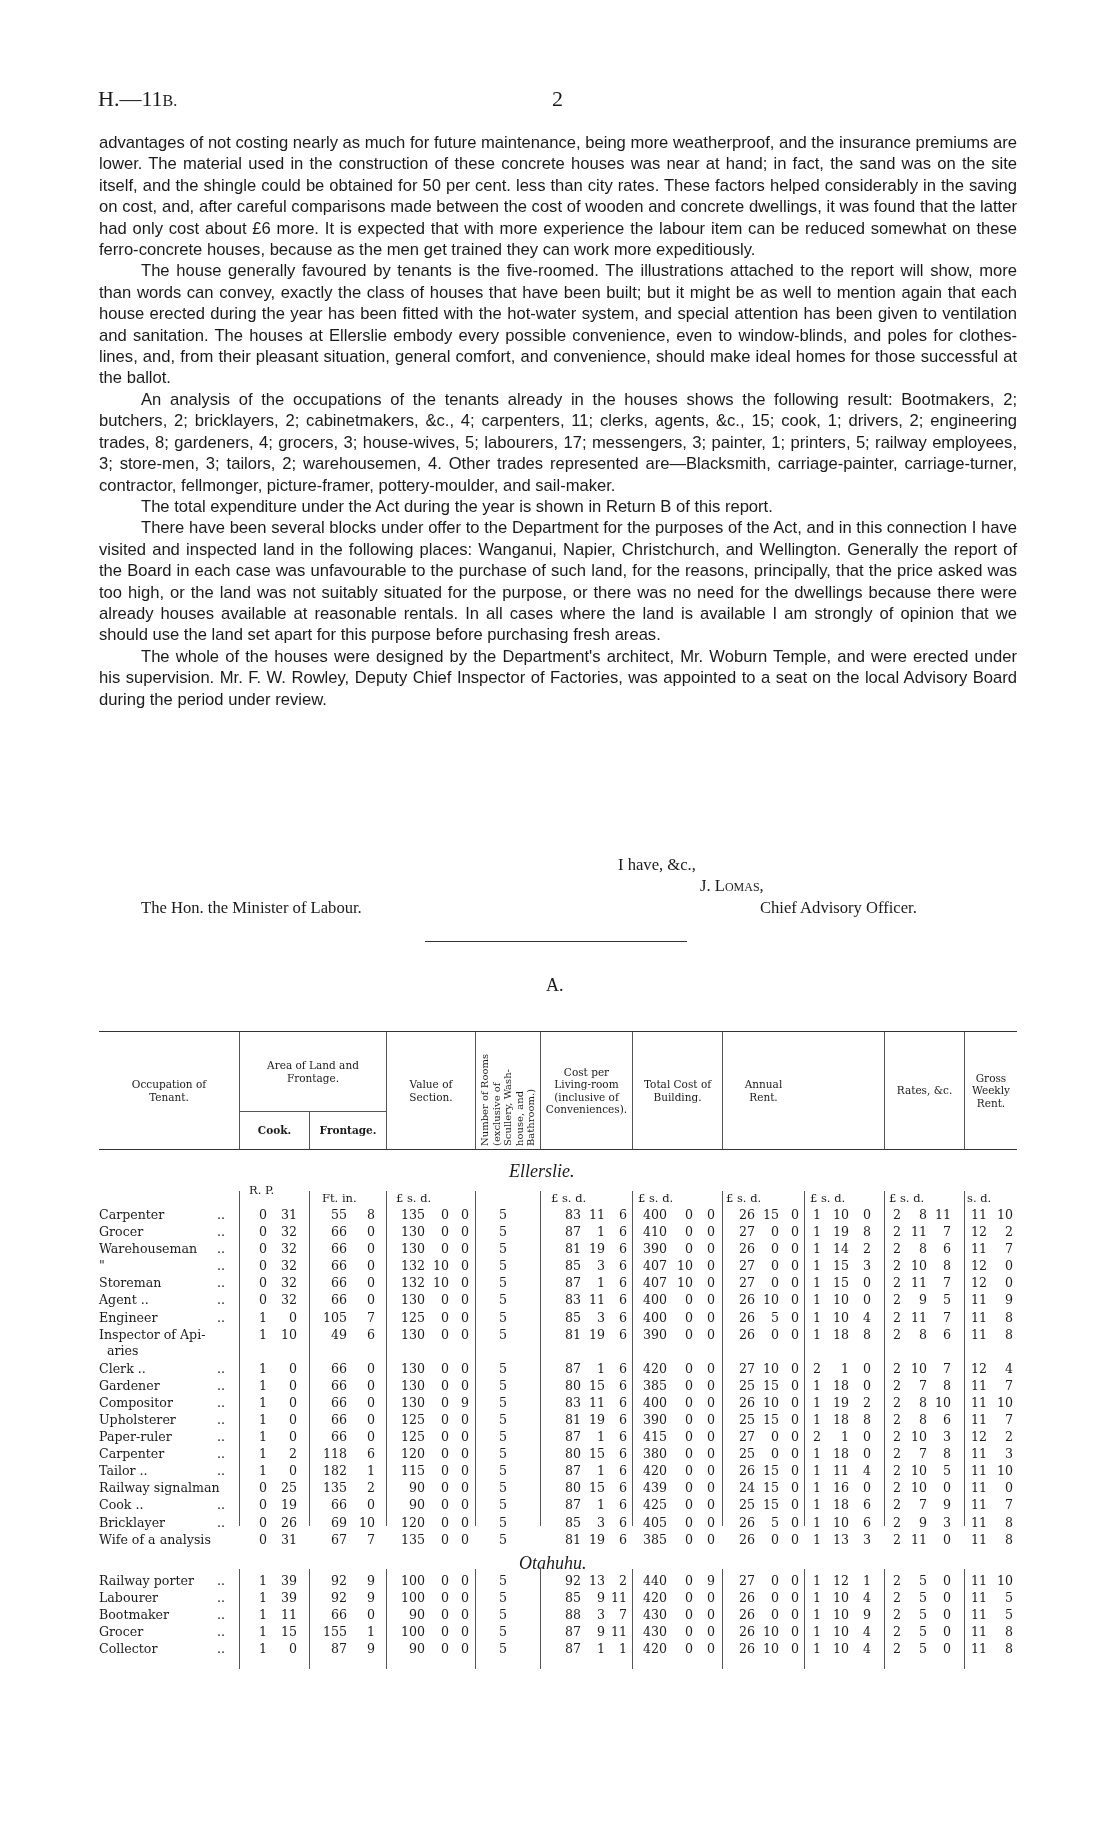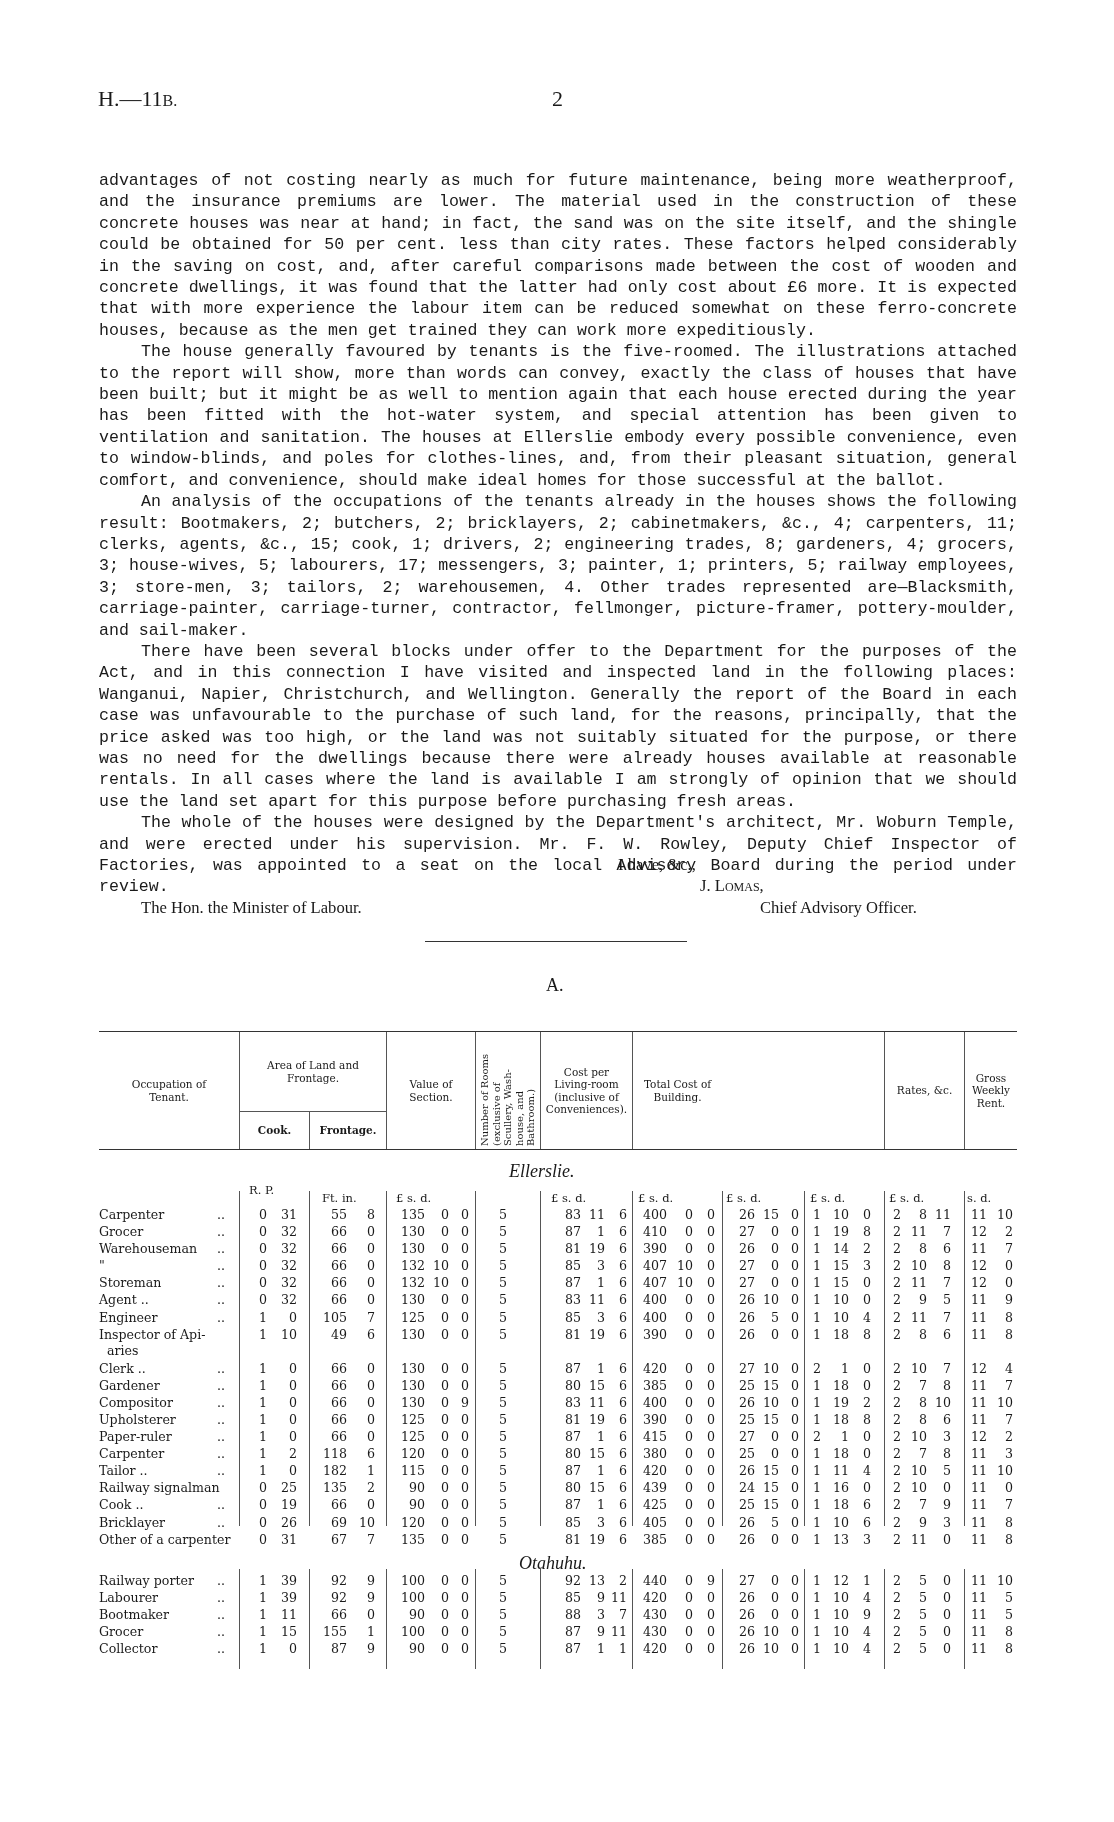--- a/index.html
+++ b/index.html
@@ -3,22 +3,22 @@
 <meta charset="utf-8">
 <style>
   html, body { margin: 0; padding: 0; background: #ffffff; }
   body { width: 1114px; height: 1822px; position: relative; overflow: hidden;
          font-family: "DejaVu Serif", "Liberation Serif", serif; color: #1a1a1a; }
   .page { position: absolute; left: 0; top: 0; width: 1114px; height: 1822px; }
   .hdr-id { position: absolute; left: 98px; top: 86px; font-family: "Liberation Serif", serif; font-size: 22px; }
   .hdr-id .sc { font-size: 16px; }
   .hdr-page { position: absolute; left: 552px; top: 86px; font-family: "Liberation Serif", serif; font-size: 22px; }
   .body-text { position: absolute; left: 99px; top: 132px; width: 918px;
-               font-family: Liberation Mono, monospace; font-size: 16.6px; line-height: 21.4px;
-               text-align: justify; margin-top: 38px; }
+               font-family: Liberation Sans, sans-serif; font-size: 16.6px; line-height: 21.4px;
+               text-align: justify; }
   .body-text p { margin: 0; text-indent: 42px; }
   .body-text p.first { text-indent: 0; }
   .sig { position: absolute; font-family: "Liberation Serif", serif; font-size: 16.6px; }
   .sc-small { font-variant: small-caps; }
   .rule { position: absolute; left: 425px; top: 941px; width: 262px; height: 0; border-top: 1.5px solid #333; }
   .ret-letter { position: absolute; left: 546px; top: 975px; font-family: "Liberation Serif", serif; font-size: 18px; }
   .ret-title { position: absolute; left: 99px; top: 1000px; width: 918px; text-align: center;
                font-family: "Liberation Serif", serif; font-size: 18.5px; }
   .ret-title .sc-word { font-variant: small-caps; }
 
@@ -44,20 +44,21 @@
 <body>
 
 <div class="page">
   <div class="hdr-id"><span>H.—11</span><span class="sc">B.</span></div>
   <div class="hdr-page">2</div>
 
   <div class="body-text">
     <p class="first">advantages of not costing nearly as much for future maintenance, being more weatherproof, and the insurance premiums are lower.  The material used in the construction of these concrete houses was near at hand; in fact, the sand was on the site itself, and the shingle could be obtained for 50 per cent. less than city rates.  These factors helped considerably in the saving on cost, and, after careful comparisons made between the cost of wooden and concrete dwellings, it was found that the latter had only cost about £6 more.  It is expected that with more experience the labour item can be reduced somewhat on these ferro-concrete houses, because as the men get trained they can work more expeditiously.</p>
     <p>The house generally favoured by tenants is the five-roomed.  The illustrations attached to the report will show, more than words can convey, exactly the class of houses that have been built; but it might be as well to mention again that each house erected during the year has been fitted with the hot-water system, and special attention has been given to ventilation and sanitation.  The houses at Ellerslie embody every possible convenience, even to window-blinds, and poles for clothes-lines, and, from their pleasant situation, general comfort, and convenience, should make ideal homes for those successful at the ballot.</p>
     <p>An analysis of the occupations of the tenants already in the houses shows the following result: Bootmakers, 2; butchers, 2; bricklayers, 2; cabinetmakers, &amp;c., 4; carpenters, 11; clerks, agents, &amp;c., 15; cook, 1; drivers, 2; engineering trades, 8; gardeners, 4; grocers, 3; house-wives, 5; labourers, 17; messengers, 3; painter, 1; printers, 5; railway employees, 3; store-men, 3; tailors, 2; warehousemen, 4.  Other trades represented are—Blacksmith, carriage-painter, carriage-turner, contractor, fellmonger, picture-framer, pottery-moulder, and sail-maker.</p>
+    <p>The total expenditure under the Act during the year is shown in Return B of this report.</p>
     <p>There have been several blocks under offer to the Department for the purposes of the Act, and in this connection I have visited and inspected land in the following places: Wanganui, Napier, Christchurch, and Wellington.  Generally the report of the Board in each case was unfavourable to the purchase of such land, for the reasons, principally, that the price asked was too high, or the land was not suitably situated for the purpose, or there was no need for the dwellings because there were already houses available at reasonable rentals.  In all cases where the land is available I am strongly of opinion that we should use the land set apart for this purpose before purchasing fresh areas.</p>
     <p>The whole of the houses were designed by the Department's architect, Mr. Woburn Temple, and were erected under his supervision.  Mr. F. W. Rowley, Deputy Chief Inspector of Factories, was appointed to a seat on the local Advisory Board during the period under review.</p>
   </div>
 
   <div class="sig" style="left:618px; top:855px;">I have, &amp;c.,</div>
   <div class="sig sc-small" style="left:700px; top:876px;">J. Lomas,</div>
   <div class="sig" style="left:141px; top:898px;">The Hon. the Minister of Labour.</div>
   <div class="sig" style="left:760px; top:898px;">Chief Advisory Officer.</div>
 
   <div class="rule"></div>
@@ -78,20 +79,23 @@
           <span style="width:60px;">Value of Section.</span>
         </div>
       <div class="th" style="left:376px;width:65px;">
           <span class="th-rot" style="height:110px;">Number of Rooms (exclusive of Scullery, Wash-house, and Bathroom.)</span>
         </div>
       <div class="th" style="left:441px;width:92px;">
           <span style="width:84px;">Cost per Living-room (inclusive of Conveniences).</span>
         </div>
       <div class="th" style="left:533px;width:90px;">
           <span style="width:72px;">Total Cost of Building.</span>
+        </div>
+      <div class="th" style="left:623px;width:82px;">
+          <span style="width:50px;">Annual Rent.</span>
         </div>
       <div class="th" style="left:785px;width:80px;">Rates, &amp;c.</div>
       <div class="th" style="left:865px;width:53px;">
           <span style="width:46px;">Gross Weekly Rent.</span>
         </div>
     </div>
 
     <div class="section-label" style="left:410px; top:130px;">Ellerslie.</div>
 
     <div class="units" style="left:150px; top:152px;">R.  P.</div>
@@ -619,21 +623,21 @@
           <div class="cell" style="right: 196px;">1</div>
           <div class="cell" style="right: 168px;">10</div>
           <div class="cell" style="right: 146px;">6</div>
           <div class="cell" style="right: 116px;">2</div>
           <div class="cell" style="right: 90px;">9</div>
           <div class="cell" style="right: 66px;">3</div>
           <div class="cell" style="right: 30px;">11</div>
           <div class="cell" style="right: 4px;">8</div>
         </div>
         <div class="row">
-          <div class="occ">Other of a carpenter</div>
+          <div class="occ">Wife of a analysis</div>
           <div class="cell" style="right: 750px;">0</div>
           <div class="cell" style="right: 720px;">31</div>
           <div class="cell" style="right: 670px;">67</div>
           <div class="cell" style="right: 642px;">7</div>
           <div class="cell" style="right: 592px;">135</div>
           <div class="cell" style="right: 568px;">0</div>
           <div class="cell" style="right: 548px;">0</div>
           <div class="cell" style="right: 510px;">5</div>
           <div class="cell" style="right: 436px;">81</div>
           <div class="cell" style="right: 412px;">19</div>

